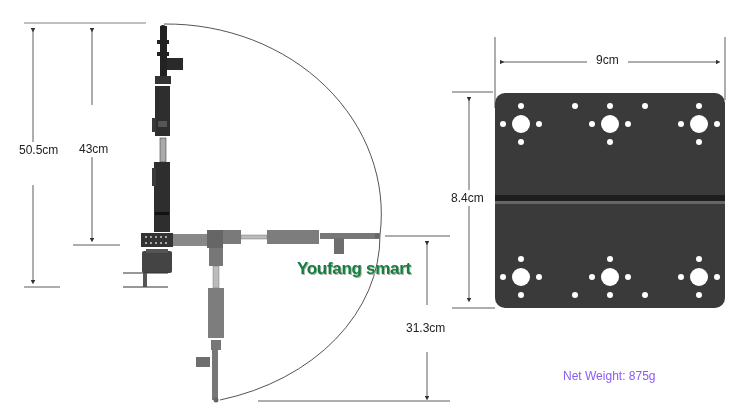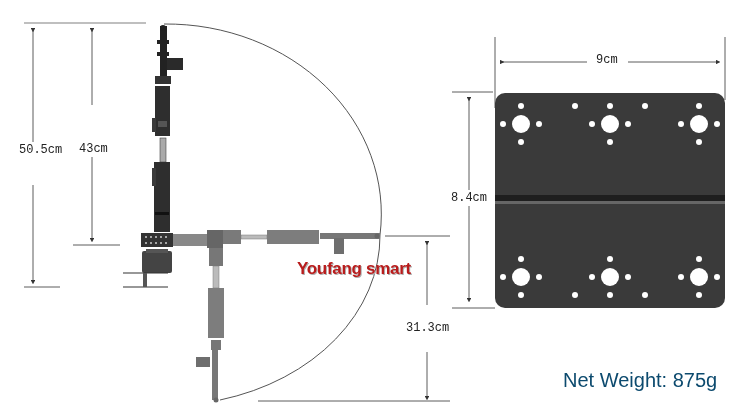--- a/index.html
+++ b/index.html
@@ -1,25 +1,25 @@
 <!DOCTYPE html>
 <html><head>
   <meta charset="utf-8">
   <style>
     html, body { margin: 0; padding: 0; background: #ffffff; }
     body { width: 750px; height: 413px; position: relative; overflow: hidden;
            font-family: "DejaVu Sans", sans-serif; }
     .canvas { position: absolute; left: 0; top: 0; width: 750px; height: 413px; }
     .dim-label { position: absolute; font-size: 12px; color: #222; background: #fff;
-                 font-family: Liberation Mono, monospace; line-height: 14px; padding: 1px 0; }
+                 font-family: Liberation Sans, sans-serif; line-height: 14px; padding: 1px 0; }
     .watermark { position: absolute; font-family: "Liberation Sans", sans-serif; font-weight: bold;
-                 font-size: 17px; color: #b91c1c; letter-spacing: -0.3px;
+                 font-size: 17px; color: #15803d; letter-spacing: -0.3px;
                  text-shadow: 1px 1px 0 #b0b0b0; text-align: right; }
     .weight { position: absolute; font-family: "Liberation Sans", sans-serif;
-              font-size: 20px; color: #0c4a6e; }
+              font-size: 12px; color: #8b5cf6; }
   </style>
 </head>
 <body>
 
 <div class="canvas">
   <svg width="750" height="413" viewBox="0 0 750 413">
     <defs>
       <marker id="arr" markerWidth="6" markerHeight="6" refX="3" refY="3" orient="auto">
         <path d="M0,0 L6,3 L0,6 z" fill="#333"></path>
       </marker>

